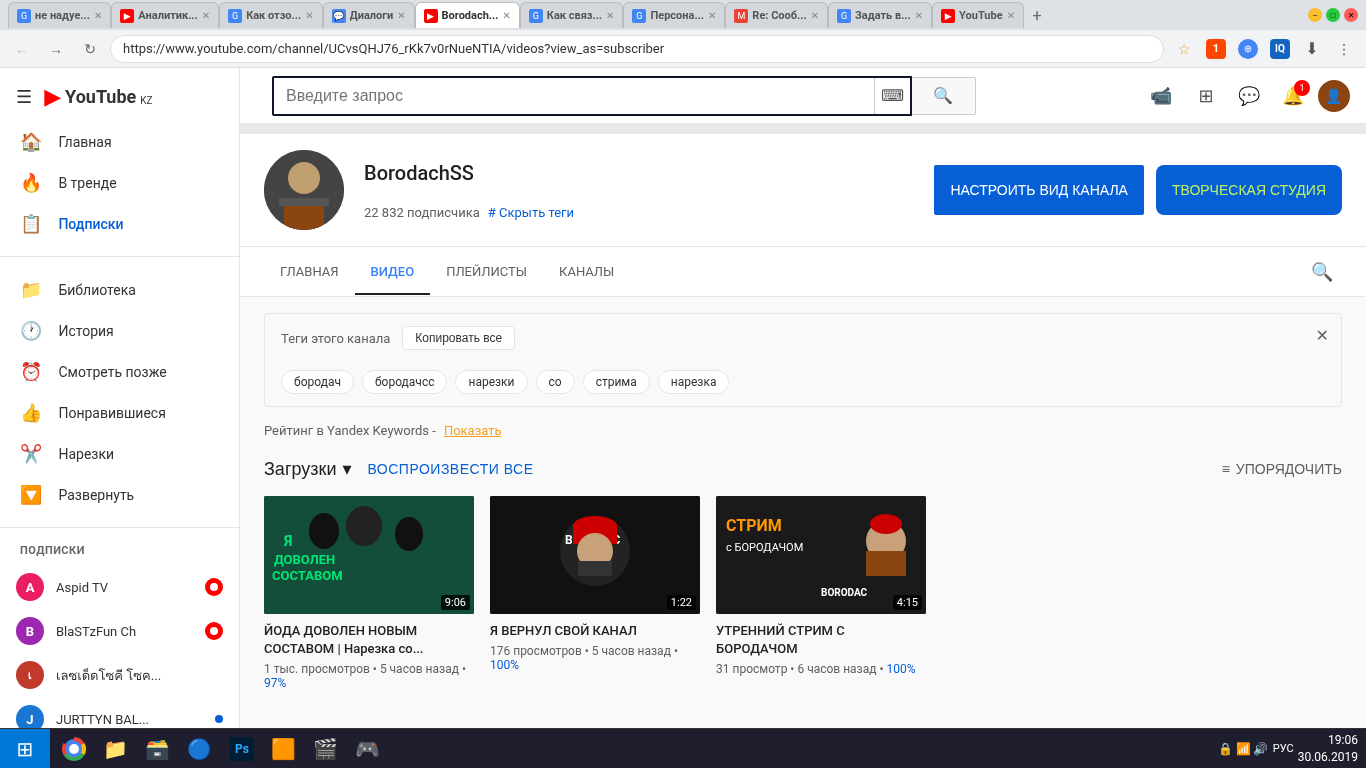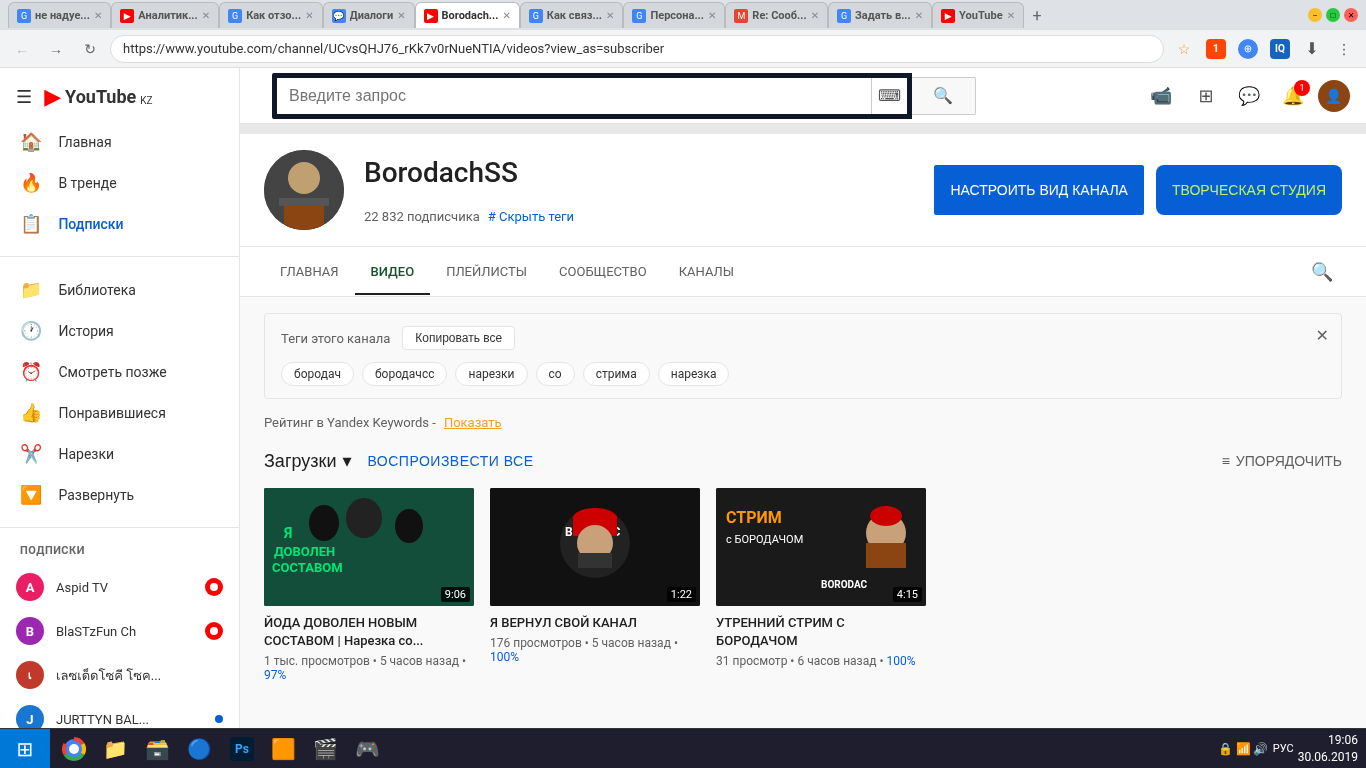--- a/index.html
+++ b/index.html
@@ -103,21 +103,21 @@
     .channel-header {
       background: white; padding: 16px 24px; display: flex; align-items: center; gap: 20px;
       border-bottom: 1px solid #e5e5e5;
     }
     .channel-avatar { width: 80px; height: 80px; border-radius: 50%; background: #ddd; overflow: hidden; flex-shrink: 0; }
     .channel-avatar-img {
       width: 100%; height: 100%; background: #555;
       display: flex; align-items: center; justify-content: center; font-size: 36px;
     }
     .channel-info { flex: 1; }
-    .channel-name { font-size: 28px; font-weight: 500; color: #212121; margin-bottom: 20px; }
+    .channel-name { font-size: 20px; font-weight: 500; color: #212121; margin-bottom: 20px; }
     .channel-meta { font-size: 13px; color: #606060; display: flex; align-items: center; gap: 8px; }
     .channel-hide-tags { color: #065fd4; cursor: pointer; }
     .channel-actions { display: flex; gap: 12px; }
     .btn-customize {
       background: #065fd4; color: white; border: none; padding: 10px 16px; border-radius: 2px;
       font-size: 14px; font-weight: 500; cursor: pointer; white-space: nowrap;
     }
     .btn-studio {
       background: #065fd4; color: #bef264; border: none; padding: 17px 16px; border-radius: 8px;
       font-size: 14px; font-weight: 500; cursor: pointer; white-space: nowrap;
@@ -125,29 +125,29 @@
 
     
     .channel-nav {
       background: white; border-bottom: 1px solid #e5e5e5;
       display: flex; align-items: center; padding: 0 24px;
     }
     .channel-nav-item {
       padding: 14px 16px; font-size: 13px; color: #606060; cursor: pointer;
       border-bottom: 2px solid transparent; margin-bottom: -1px; white-space: nowrap;
     }
-    .channel-nav-item.active { color: #14532d; font-weight: 500; border-bottom-color: #212121; }
+    .channel-nav-item.active { color: #3b82f6; font-weight: 500; border-bottom-color: #212121; }
     .channel-nav-search { margin-left: auto; font-size: 18px; color: #606060; cursor: pointer; padding: 14px 8px; }
 
     
     .content-area { padding: 16px 24px; }
 
     
     .tags-section { background: #f9f9f9; border: 1px solid #e5e5e5; border-radius: 4px; padding: 12px 16px; margin-bottom: 16px; position: relative; }
-    .tags-header { display: flex; align-items: center; gap: 12px; margin-bottom: 12px; }
+    .tags-header { display: flex; align-items: center; gap: 12px; margin-bottom: 20px; }
     .tags-label { font-size: 13px; color: #606060; }
     .tags-copy-btn {
       background: white; border: 1px solid #e5e5e5; border-radius: 4px;
       padding: 4px 12px; font-size: 12px; cursor: pointer; color: #333;
     }
     .tags-close { position: absolute; right: 12px; top: 12px; cursor: pointer; color: #606060; font-size: 16px; }
     .tags-list { display: flex; flex-wrap: wrap; gap: 8px; }
     .tag-item {
       background: white; border: 1px solid #e5e5e5; border-radius: 16px;
       padding: 4px 12px; font-size: 12px; color: #333; cursor: pointer;
@@ -189,21 +189,21 @@
     .video-meta .percent { color: #065fd4; }
 
     
     .yt-header {
       height: 56px; background: white; border-bottom: 1px solid #e5e5e5;
       display: flex; align-items: center; padding: 0 16px; gap: 16px; z-index: 10;
     }
     .yt-header-left { display: flex; align-items: center; gap: 12px; }
     .yt-search-container { flex: 1; display: flex; align-items: center; }
     .yt-search-box {
-      display: flex; align-items: flex-end; border: 5px solid #0f172a; border-radius: 2px 0 0 2px;
+      display: flex; align-items: flex-end; border: 2px solid #0f172a; border-radius: 2px 0 0 2px;
       overflow: hidden; flex: 1; max-width: 640px;
     }
     .yt-search-input {
       flex: 1; height: 36px; border: none; outline: none; padding: 0 12px; font-size: 16px;
       color: #333; background: white;
     }
     .yt-keyboard-btn {
       height: 36px; width: 36px; border: none; background: white; border-left: 1px solid #ccc;
       cursor: pointer; display: flex; align-items: center; justify-content: center; color: #555; font-size: 16px;
     }
@@ -470,21 +470,20 @@
         <div class="channel-actions">
           <button class="btn-customize">НАСТРОИТЬ ВИД КАНАЛА</button>
           <button class="btn-studio">ТВОРЧЕСКАЯ СТУДИЯ</button>
         </div>
       </div>
 
       <div class="channel-nav">
         <div class="channel-nav-item">ГЛАВНАЯ</div>
         <div class="channel-nav-item active">ВИДЕО</div>
         <div class="channel-nav-item">ПЛЕЙЛИСТЫ</div>
-        <div class="channel-nav-item">СООБЩЕСТВО</div>
         <div class="channel-nav-item">КАНАЛЫ</div>
         <span class="channel-nav-search">🔍</span>
       </div>
 
       <div class="content-area">
 
         <div class="tags-section">
           <span class="tags-close">✕</span>
           <div class="tags-header">
             <span class="tags-label">Теги этого канала</span>

